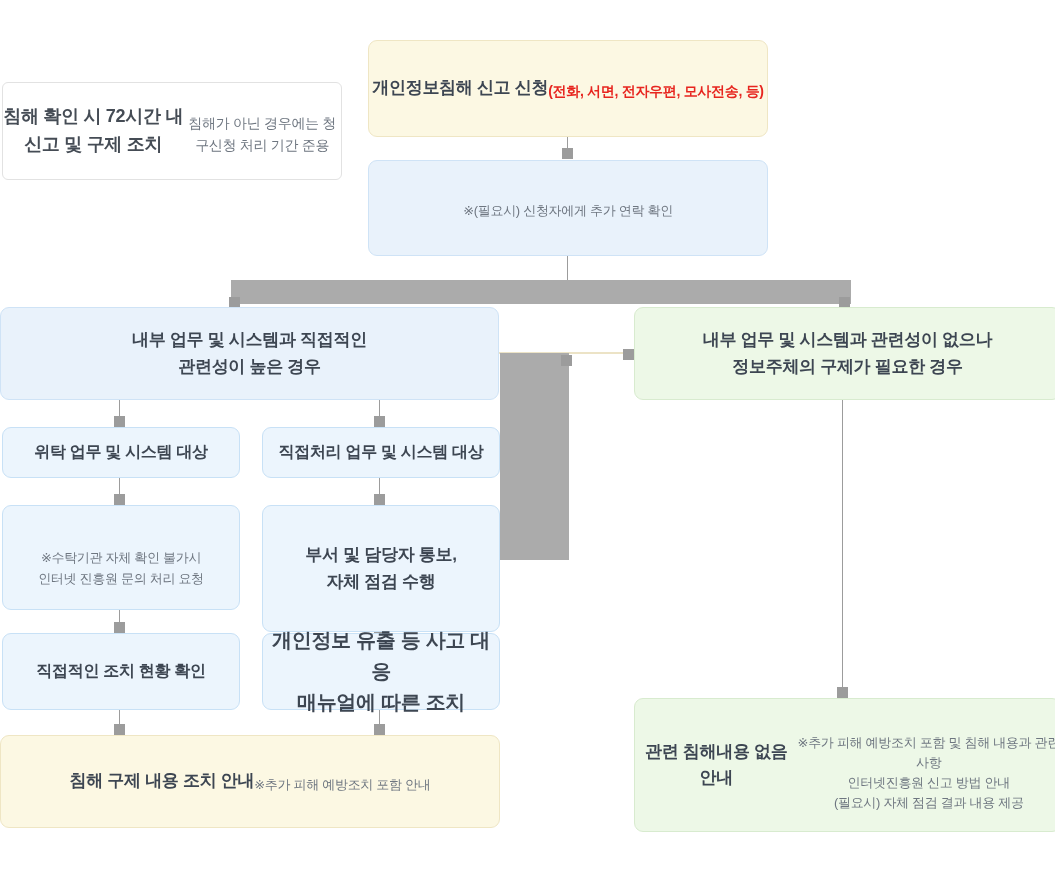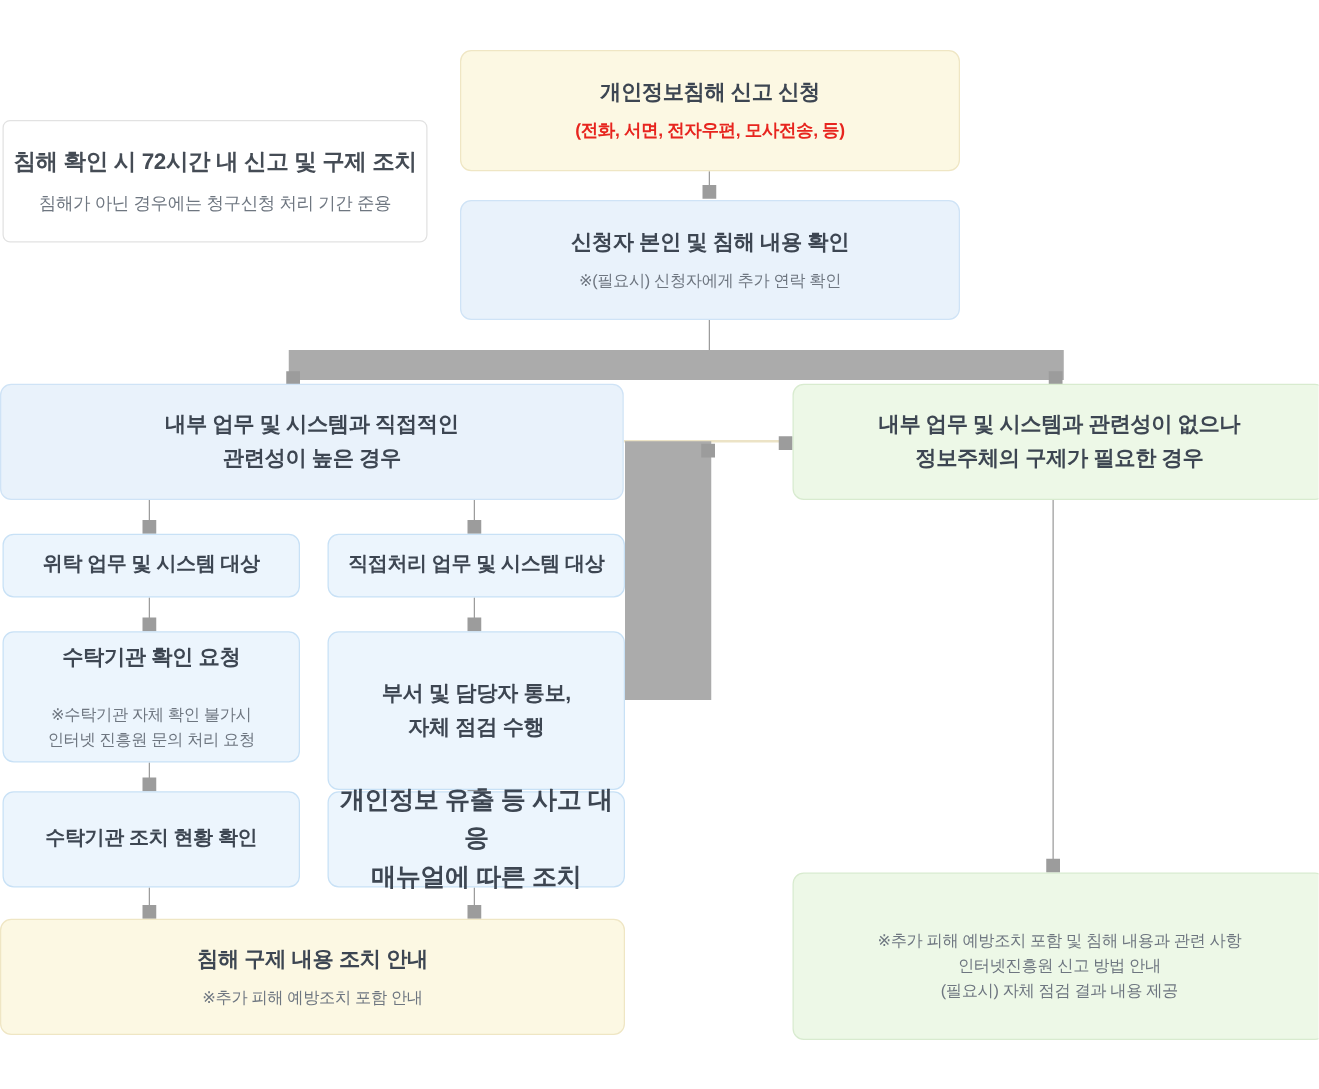--- a/index.html
+++ b/index.html
@@ -4,21 +4,21 @@
 <style>
   html,body { margin:0; padding:0; background:#fff; }
   #stage {
     position:relative; width:1055px; height:871px;
     background:#ffffff; overflow:hidden;
     font-family:"Liberation Sans","DejaVu Sans",sans-serif;
     letter-spacing:-0.3px;
   }
   .node {
     position:absolute; box-sizing:border-box; border-radius:9px;
-    display:flex; flex-direction:column; justify-content:center; align-items:center;
+    display:flex; flex-direction:row; justify-content:center; align-items:center;
     text-align:center; white-space:pre-line;
   }
   .node .title { font-weight:bold; font-size:17px; color:var(--title-text); line-height:1.55; }
   .node .sub   { font-size:13px; color:var(--sub-text); line-height:1.55; margin-top:7px;text-align:center; }
   .yellow { background:var(--box-yellow-bg);     border:1px solid var(--box-yellow-border); }
   .whitebox { background:#ffffff;                border:1px solid var(--box-white-border); border-radius:6px; }
   .blue   { background:var(--box-blue-bg);       border:1px solid var(--box-blue-border); }
   .blue2  { background:var(--box-blue-light-bg); border:1px solid var(--box-blue-light-border); }
   .green  { background:var(--box-green-bg);      border:1px solid var(--box-green-border); }
   .red    { color:var(--accent-red) !important; font-weight:bold; font-size:14px !important; }
@@ -71,27 +71,26 @@
   <div class="thinline" style="left:499px; top:352px; width:130px;"></div>
   <div class="grayblock" style="left:500px; top:353px; width:69px; height:207px;"></div>
   <div class="sq" style="left:561px; top:355px;"></div>
   <div class="sq" style="left:623px; top:349px;"></div>
 
   <div class="node yellow" id="report" style="left:368px; top:40px; width:400px; height:97px;">
     <div class="title">개인정보침해 신고 신청</div>
     <div class="sub red">(전화, 서면, 전자우편, 모사전송, 등)</div>
   </div>
 
-  <div class="node whitebox" id="note" style="left:2px; top:96px; width:340px; height:98px;">
+  <div class="node whitebox" id="note" style="left:2px; top:82px; width:340px; height:98px;">
     <div class="title">침해 확인 시 72시간 내 신고 및 구제 조치</div>
     <div class="sub">침해가 아닌 경우에는 청구신청 처리 기간 준용</div>
   </div>
 
   <div class="node blue" id="verify" style="left:368px; top:160px; width:400px; height:96px;">
-    <div class="title">신청자 본인 및 침해 내용 확인</div>
     <div class="sub">※(필요시) 신청자에게 추가 연락 확인</div>
   </div>
 
   <div class="node blue" id="branch-left" style="left:0px; top:307px; width:499px; height:93px;">
     <div class="title">내부 업무 및 시스템과 직접적인
 관련성이 높은 경우</div>
   </div>
 
   <div class="node green" id="branch-right" style="left:634px; top:307px; width:427px; height:93px;">
     <div class="title">내부 업무 및 시스템과 관련성이 없으나
@@ -100,43 +99,43 @@
 
   <div class="node blue2" id="consigned" style="left:2px; top:427px; width:238px; height:51px;">
     <div class="title">위탁 업무 및 시스템 대상</div>
   </div>
 
   <div class="node blue2" id="direct" style="left:262px; top:427px; width:238px; height:51px;">
     <div class="title">직접처리 업무 및 시스템 대상</div>
   </div>
 
   <div class="node blue2" id="trustee-check" style="left:2px; top:505px; width:238px; height:105px;">
-    <div class="title">수탁기관 확인 요청</div>
     <div class="sub" style="margin-top:22px;">※수탁기관 자체 확인 불가시
 인터넷 진흥원 문의 처리 요청</div>
   </div>
 
   <div class="node blue2" id="dept-notify" style="left:262px; top:505px; width:238px; height:127px;">
     <div class="title">부서 및 담당자 통보,
 자체 점검 수행</div>
   </div>
 
   <div class="node blue2" id="trustee-status" style="left:2px; top:633px; width:238px; height:77px;">
-    <div class="title">수탁기관 조치 현황 확인</div>
+    <div class="title">직접적인 조치 현황 확인</div>
   </div>
 
   <div class="node blue2" id="manual-action" style="left:262px; top:633px; width:238px; height:77px;">
     <div class="title">개인정보 유출 등 사고 대응
 매뉴얼에 따른 조치</div>
   </div>
 
   <div class="node yellow" id="remedy" style="left:0px; top:735px; width:500px; height:93px;">
     <div class="title">침해 구제 내용 조치 안내</div>
     <div class="sub">※추가 피해 예방조치 포함 안내</div>
   </div>
 
   <div class="node green" id="no-infringement" style="left:634px; top:698px; width:427px; height:134px;">
+    <div class="title">관련 침해내용 없음 안내</div>
     <div class="sub" style="margin-top:16px;">※추가 피해 예방조치 포함 및 침해 내용과 관련 사항
 인터넷진흥원 신고 방법 안내
 (필요시) 자체 점검 결과 내용 제공</div>
   </div>
 
 </div>
 
 </body></html>

